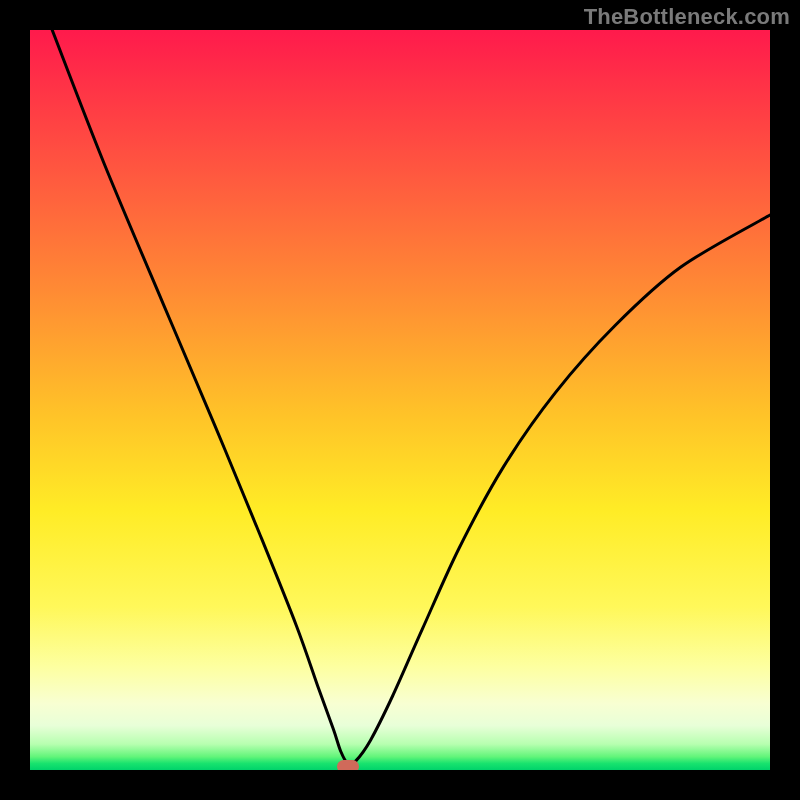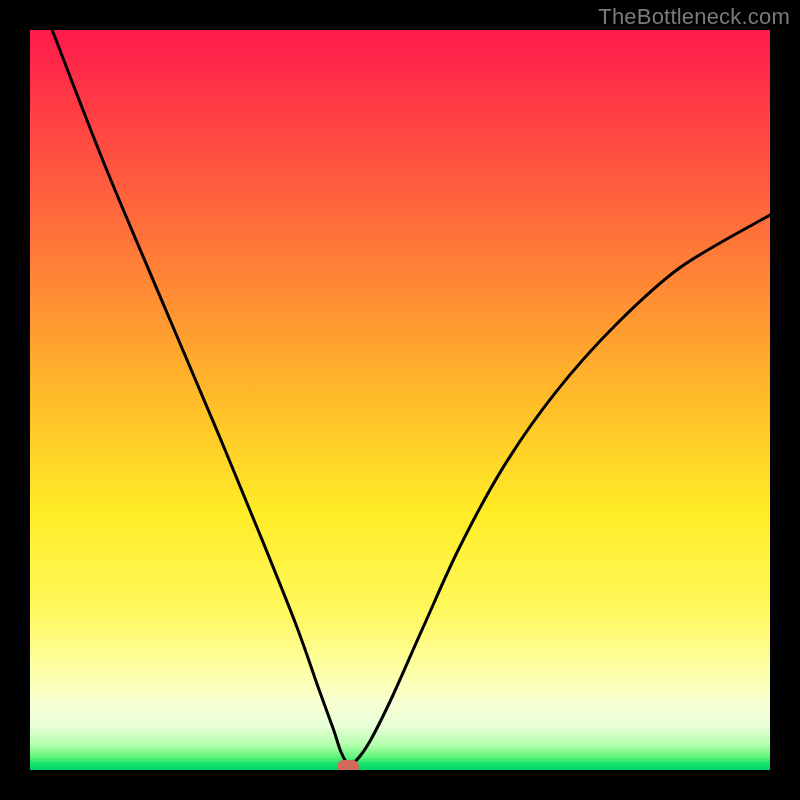--- a/index.html
+++ b/index.html
@@ -49,21 +49,21 @@
     top: 0;
     width: 100%;
     height: 100%;
   }
   .watermark {
     position: absolute;
     top: 4px;
     right: 10px;
     color: #7a7a7a;
     font-size: 22px;
-    font-weight: 400;
+    font-weight: 700;
     letter-spacing: 0.2px;
   }
   .marker {
     position: absolute;
     width: 22px;
     height: 13px;
     background: #d06a5a;
     border-radius: 7px;
   }
 </style>

